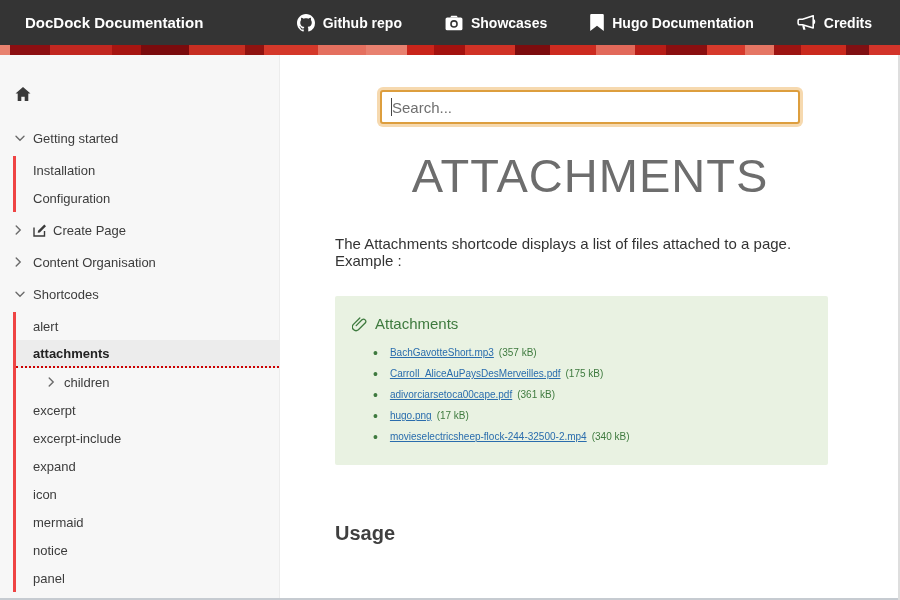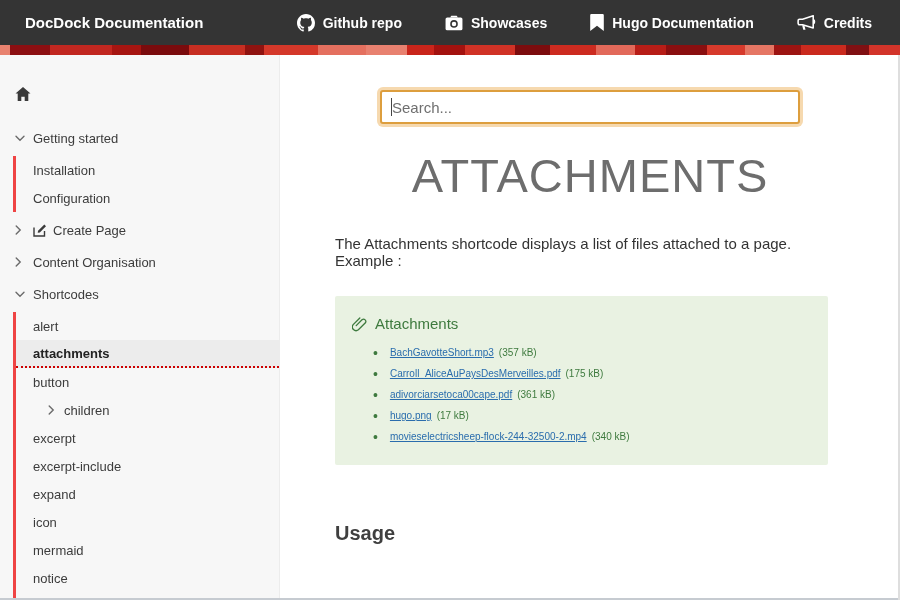--- a/index.html
+++ b/index.html
@@ -208,23 +208,20 @@
         </span>
         <span>Shortcodes</span>
       </div>
       <div class="side-group">
         <div class="side-item">
           <span>alert</span>
         </div>
         <div class="side-item active">
           <span>attachments</span>
         </div>
-        <div class="side-item">
-          <span>button</span>
-        </div>
         <div class="side-item nested">
           <span class="chev">
             <span class="icon ">
               <svg width="7" height="10" viewBox="0 0 7 10">
                 <path d="M1.2 1l4 4-4 4" fill="none" stroke="#6b6b6b" stroke-width="1.4" stroke-linecap="round"></path>
               </svg>
             </span>
           </span>
           <span>children</span>
         </div>

